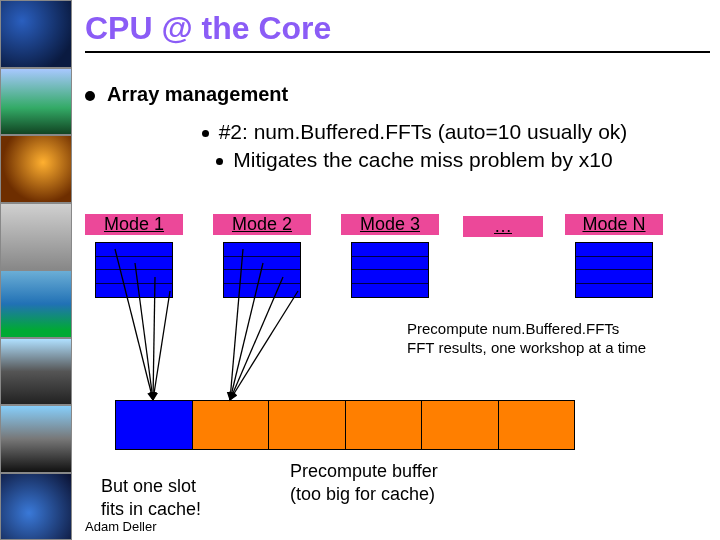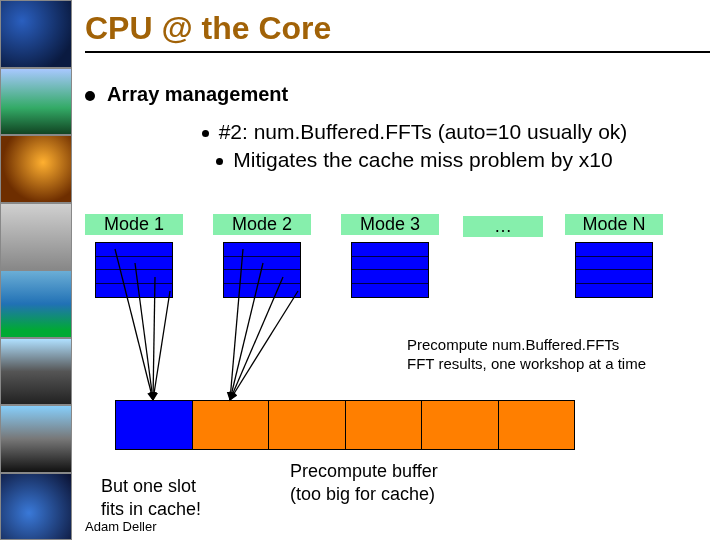--- a/index.html
+++ b/index.html
@@ -13,53 +13,53 @@
   .thumb:nth-child(2){background: linear-gradient(#a8c8ff,#3a6 60%,#142);}
   .thumb:nth-child(3){background: radial-gradient(circle at 60% 40%, #ffb030,#6e2e00 70%);}
   .thumb:nth-child(4){background: linear-gradient(#d0d0d0,#888);}
   .thumb:nth-child(5){background: linear-gradient(#6baed6,#2171b5 50%,#0a3 90%);}
   .thumb:nth-child(6){background: linear-gradient(#b0e0ff,#555,#222);}
   .thumb:nth-child(7){background: linear-gradient(#87cefa,#777,#111);}
   .thumb:nth-child(8){background: radial-gradient(circle at 40% 60%, #3a79d8, #0a1030);}
 
   .content { position: absolute; left: 85px; top: 10px; right: 10px; bottom: 10px; }
 
-  .title { font-size: 32px; font-weight: bold; color: #a16207; }
+  .title { font-size: 32px; font-weight: bold; color: #8b5cf6; }
   .titlerule { margin-top: 4px; border: none; border-top: 2px solid #000; width: 100%; }
 
   .lvl1 { margin-top: 30px; font-size: 20px; font-weight: bold; }
   .disc { display:inline-block; width:10px; height:10px; background:#000; border-radius:50%; vertical-align:middle; margin-right:12px;}
   .disc.sm { width:7px; height:7px; margin-right:10px;}
 
   .lvl2wrap { margin-left: 34px; margin-top: 14px; font-size: 21px; font-weight: normal; text-align: center; }
   .lvl2 { margin-bottom: 4px; }
 
   
   .diagram { position: absolute; left: 85px; top: 210px; width: 620px; height: 300px; }
 
-  .modelabel { position:absolute; font-size:18px; background:#86efac; text-align:center; }
+  .modelabel { position:absolute; font-size:18px; background:#ec4899; text-align:center;text-decoration:underline; }
   .modebox  { position:absolute; border:1px solid #000; background:#ff7f00; }
   .modebox .strip { height:25%; border-bottom:1px solid #004; background:#0000ff; }
   .modebox .strip:first-child { border-top:none; }
   .modebox .strip:last-child { border-bottom:none; height:25%; }
 
   
   .m1 { left:10px;  top:32px; width:78px; height:56px; }
   .m2 { left:138px; top:32px; width:78px; height:56px; }
   .m3 { left:266px; top:32px; width:78px; height:56px; }
   .m4 { left:490px; top:32px; width:78px; height:56px; }
 
   .lab1 { left:0px;   top:4px;  width:98px;}
   .lab2 { left:128px; top:4px;  width:98px;}
   .lab3 { left:256px; top:4px;  width:98px;}
   .labd { left:378px; top:6px;  width:80px; font-size:18px;}
   .lab4 { left:480px; top:4px;  width:98px;}
 
   .caption { position:absolute; font-size:15px; line-height:1.25; }
-  .cap-precompute { left:322px; top:110px; width:290px;margin-top:16px; }
+  .cap-precompute { left:322px; top:110px; width:290px; }
 
   
   .bigbuf { position:absolute; left:30px; top:190px; width:460px; height:50px; background:#ff7f00; border:1px solid #000; display:flex;}
   .bigbuf .cell { flex:1; border-right:1px solid #000;}
   .bigbuf .cell:last-child{border-right:none;}
   .bigbuf .cell.blue { background:#0000ff; }
 
   .cap-fits { left:16px; top:250px; width:180px; font-size:18px;margin-top:15px; }
   .cap-vb   { left:205px; top:250px; width:230px; font-size:18px; }
 

